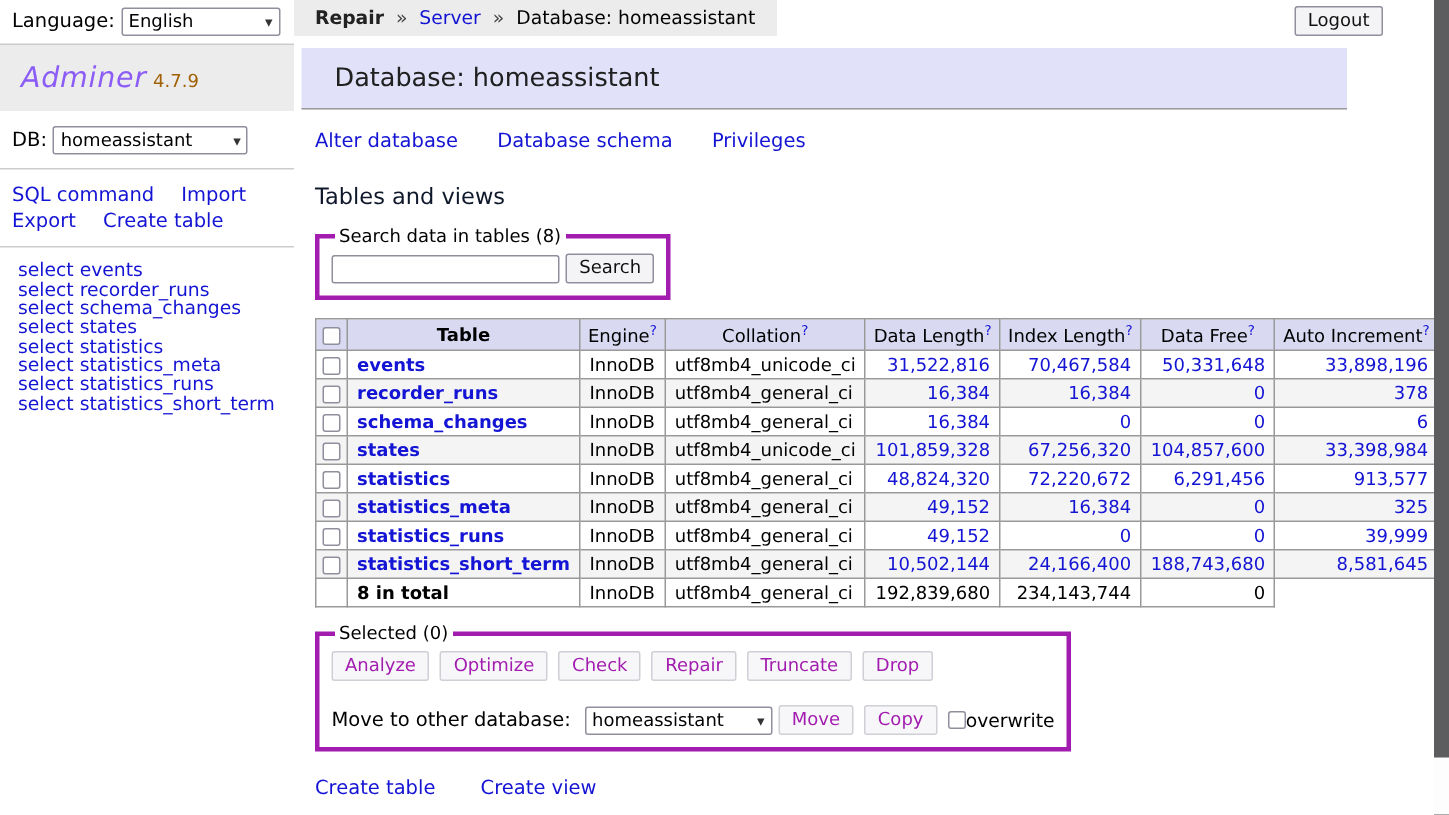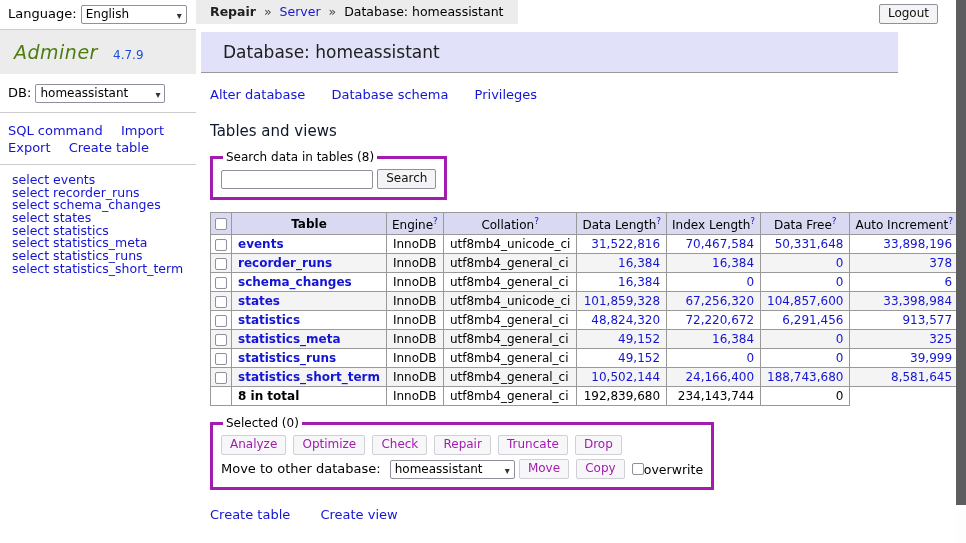--- a/index.html
+++ b/index.html
@@ -10,22 +10,22 @@
   
   #scrollbar { position: fixed; top: 0; right: 0; width: 10px; height: 543px; background: #fdfdfd; z-index: 50; }
   #scrollbar .thumb { width: 10px; height: 505px; background: #5d5d5f; }
 
   
   #menu { position: absolute; left: 0; top: 0; width: 196px; height: 392px; background: #fff; }
   .lang-row { padding: 5px 0 5px 8px; white-space: nowrap; }
   .lang-row .label { font-size: 13px; }
   hr.menu-sep { border: none; border-top: 1px solid #ccc; margin: 0; }
   #logo { background: #ececec; padding: 11px 0 11px 14px; }
-  #logo .brand { font-style: italic; font-size: 19px; color: #4d7c0f; letter-spacing: 0.5px; }
-  #logo .ver { font-size: 12px; color: #1d4ed8; margin-left: 11px; }
+  #logo .brand { font-style: italic; font-size: 19px; color: #8b5cf6; letter-spacing: 0.5px; }
+  #logo .ver { font-size: 12px; color: #a16207; }
   .db-row { padding: 10px 0 9px 8px; white-space: nowrap; }
   .menu-actions { padding: 9px 0 8px 8px; width: 185px; line-height: 17px; }
   .menu-actions a { margin-right: 14px; white-space: nowrap; }
   .table-link-list { list-style: none; padding: 9px 0 0 12px; }
   .table-link-list li { line-height: 12.7px; height: 12.7px; }
   .table-link-list a { font-size: 12.5px; }
 
   
   .select { display: inline-block; position: relative; border: 1px solid #8f8f9d; background: #fff;
     height: 19px; line-height: 17px; font-size: 12px; padding: 0 18px 0 4px; vertical-align: middle;
@@ -39,32 +39,32 @@
     font-size: 12px; padding: 0 4px; border-radius: 2px; font-family: inherit; vertical-align: middle; }
   .checkbox { display: inline-block; width: 12px; height: 12px; border: 1px solid #8f8f9d;
     background: #fff; border-radius: 2px; vertical-align: middle; cursor: pointer; }
 
   
   #content { position: absolute; left: 196px; top: 0; width: 758px; height: 543px; }
   #breadcrumb { display: inline-block; background: #ececec; height: 24px; line-height: 24px;
     padding: 0 14px; font-size: 12.5px; white-space: nowrap; }
   #breadcrumb .driver { font-weight: bold; color: #222; }
   #breadcrumb .sep { color: #444; margin: 0 4px; }
-  #logout-btn { position: absolute; top: 4px; right: 16px; }
+  #logout-btn { position: absolute; top: 4px; right: 32px; }
 
   h2.page-title { margin: 8px 56px 0 5px; background: #e1e1f9; border-bottom: 1px solid #999;
     font-size: 17px; font-weight: normal; color: #202020; padding: 10px 0 10px 22px; }
   .top-links { margin: 14px 0 0 14px; }
   .top-links a { margin-right: 22px; }
   h3.section { margin: 20px 0 0 14px; font-size: 15px; font-weight: normal; color: #0f172a; }
 
   fieldset { border: 3px solid #a21caf; margin: 10px 0 0 14px; padding: 5px 8px 8px; display: inline-block; }
   fieldset legend { font-size: 12px; padding: 0 3px; margin-left: 2px; }
   #search-fieldset { min-width: 196px; }
-  #selected-fieldset .row2 { margin-top: 4px; }
+  #selected-fieldset .row2 { margin-top: 16px; }
   #selected-fieldset .btn { margin-right: 3px; }
   #selected-fieldset .move-label { font-size: 13px; margin-right: 5px; }
   #selected-fieldset .overwrite-label { font-size: 12.5px; vertical-align: middle; }
 
   
   table.data { border-collapse: collapse; margin: 12px 0 0 14px; font-size: 12px; }
   table.data th, table.data td { border: 1px solid #999; padding: 2px 6px; height: 17px;
     white-space: nowrap; background: #fff; }
   table.data thead th { background: #d9d9f2; font-weight: normal; text-align: center; padding: 2px 5px; }
   table.data thead th.tcol { font-weight: bold; }

